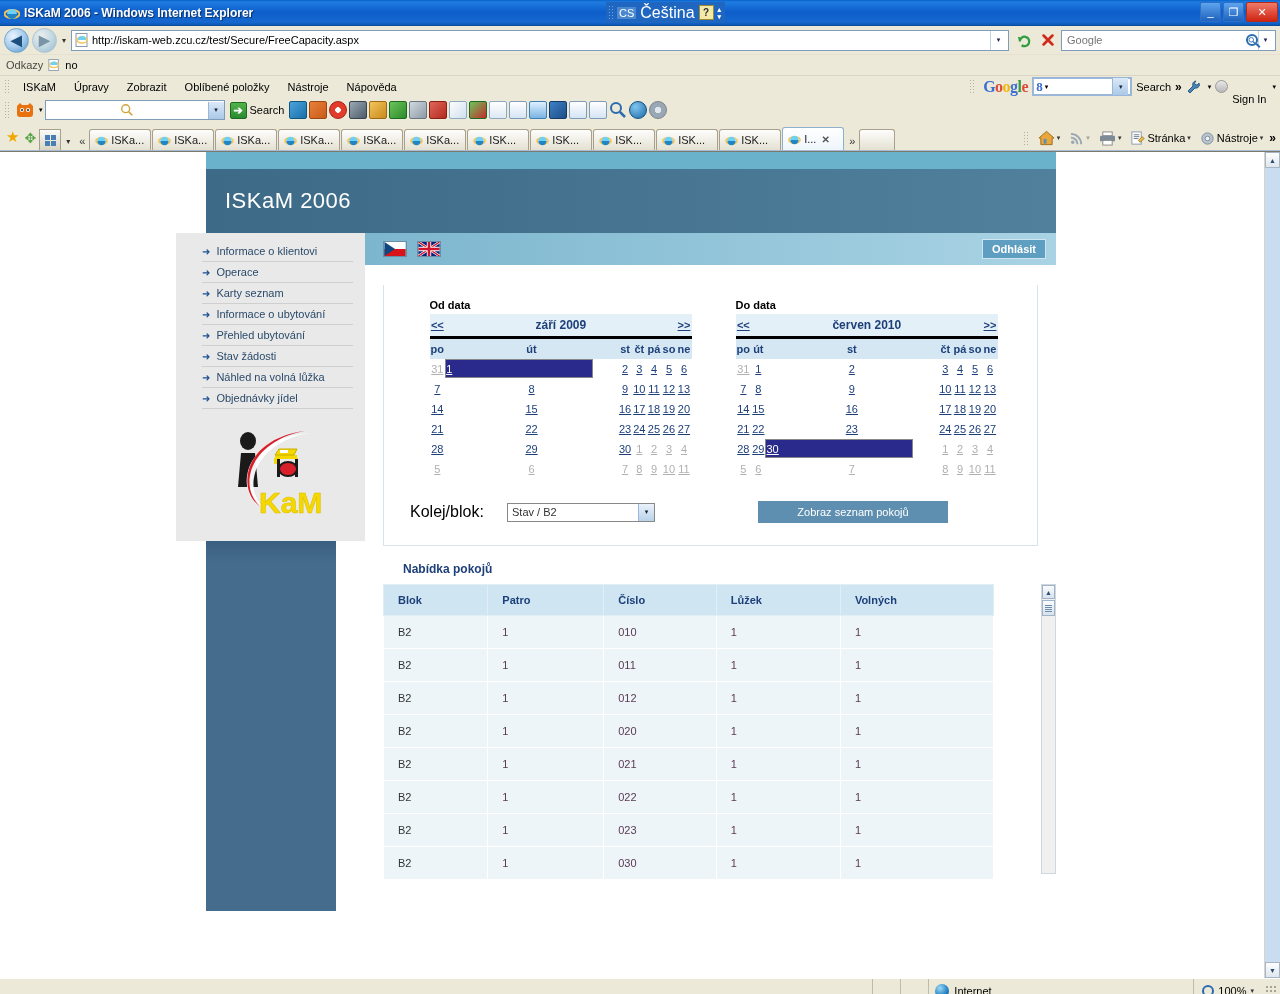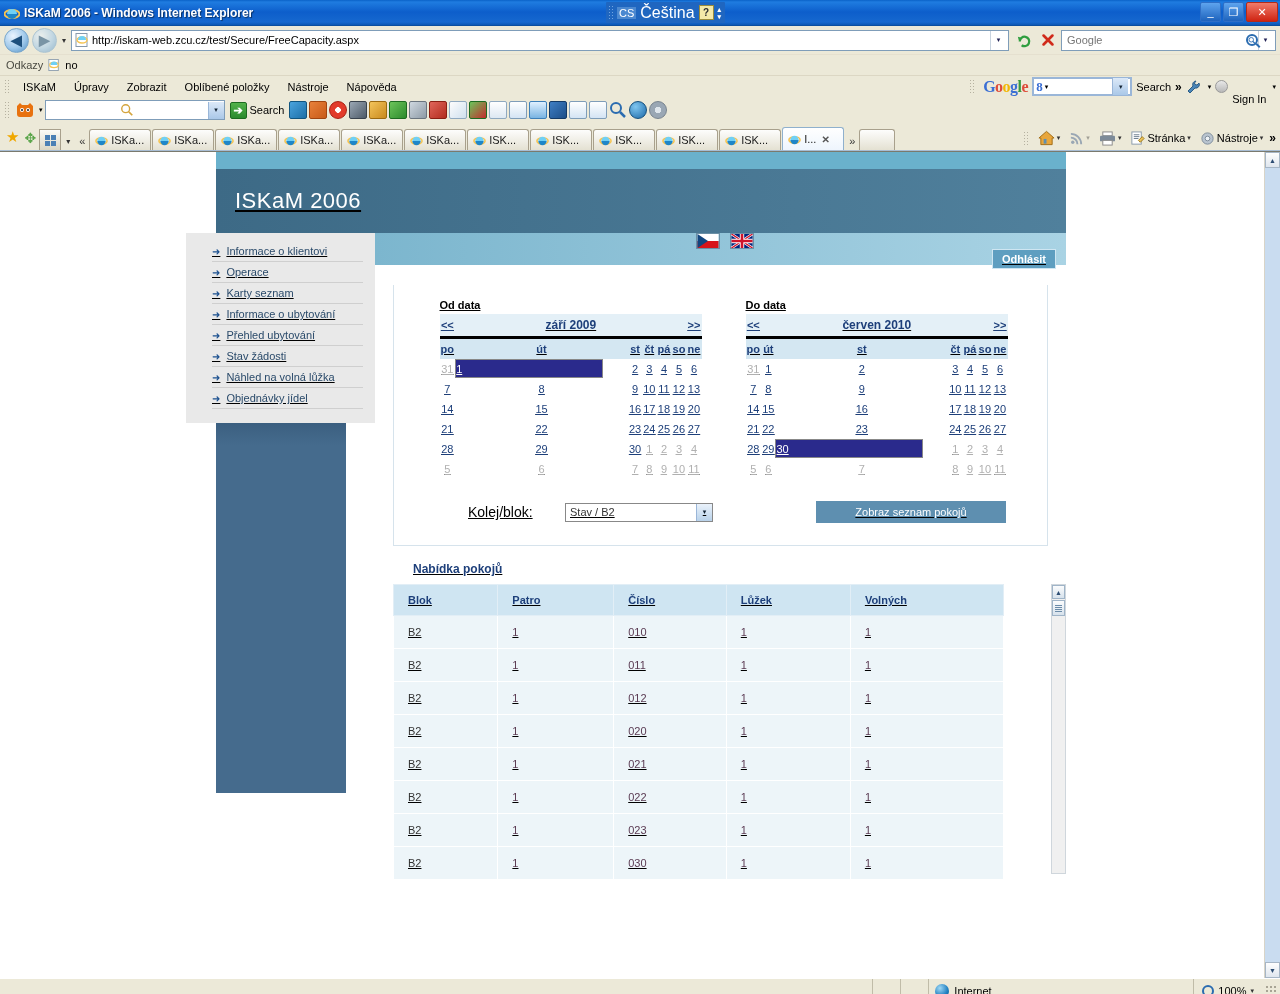--- a/index.html
+++ b/index.html
@@ -126,21 +126,21 @@
   .tt-caret{font-size:7px;color:#333;}
 
   
   .viewport{
     position:relative; height:827px; width:1280px; background:#fff;
     border-top:1px solid #7a7a6e; display:flex; overflow:hidden;
   }
   .pagearea{ flex:1; position:relative; background:#fff; overflow:hidden;}
 
   
-  .site{ position:absolute; left:186px; top:0; width:880px;text-decoration:underline; }
+  .site{ position:absolute; left:176px; top:0; width:880px; }
   .banner-top{ height:17px; background:#6ab1cc; margin-left:30px;}
   .banner{ height:64px; background:linear-gradient(to right,#3d6a86,#50809c); margin-left:30px;
     display:flex; align-items:center; padding-left:19px;}
   .banner h1{ margin:0;color:#fff;font-size:22px;font-weight:normal;letter-spacing:.5px;
     font-family:"Liberation Sans",sans-serif;}
   .body-row{ display:flex; }
 
   
   .sidebar{ width:189px; flex:none; }
   .menu-head{ height:31px;background:#d8e8f0;display:flex;align-items:center;padding-left:32px;}
@@ -150,21 +150,21 @@
   .mitem .arrow{color:#1a4f8f;font-size:10px;}
   .mitem a{color:#2a4a6a;font-size:11px;text-decoration:none;}
   .msep{ height:1px;background:#cfcfcf;margin:0 12px 0 26px;}
   .logo-wrap{ display:flex;justify-content:center;padding:16px 0 6px 0;background:#e9e9e9;}
   .sidebar-blue{ margin-left:30px; width:130px; height:370px;
     background:linear-gradient(to bottom,#3b5f80 0%,#456b8d 6%,#456b8d 100%); }
 
   
   .content{ flex:1; background:#fff; }
   .topbar{ height:32px; background:linear-gradient(to right,#7cb6ce,#a9d3e4);
-    display:flex; align-items:center; padding:0 10px 0 18px;flex-direction:column;}
+    display:flex; align-items:center; padding:0 10px 0 18px;}
   .flags{ display:flex; gap:10px; align-items:center;}
   .flag{ width:24px;height:16px;border:1px solid #6a8fa5; display:block;}
   .logout{ margin-left:auto; background:#5e9ec0; border:1px solid #cfe6f2;
     color:#fff;font-size:11px;font-weight:bold;padding:3px 9px;}
   .panel{ margin:20px 18px 0 18px;}
   .panel-title{ background:#cfe5f2; color:#1d3f7a; font-weight:bold; font-size:12px;
     padding:7px 12px; }
   .panel-box{ border:1px solid #d6e3ec; border-top:0; background:#fff; padding:14px 12px 16px 12px;}
   .cal-row{ display:flex; gap:44px; padding-left:6px;justify-content:center;}
   .cal-label{ font-size:11px;font-weight:bold;color:#000;margin-bottom:3px;}
@@ -173,21 +173,21 @@
   table.cal .nav .mon{ color:#1d3f7a;font-weight:bold;font-size:12px;}
   table.cal .nav a{ color:#1d3f7a;font-weight:bold;text-decoration:underline;}
   table.cal .dow td{ background:#d4e7f2; color:#1d3f7a;font-weight:bold;text-align:center;padding:4px 0;
     border-top:3px solid #000;}
   table.cal td.day{ text-align:center;padding:4px 0;background:#fff;}
   table.cal td.day a{ color:#1d3f7a;text-decoration:underline;}
   table.cal td.day.other a{ color:#b0b0b0;}
   table.cal td.day.sel{ background:#2a2a8c;}
   table.cal td.day.sel a{ color:#fff;}
   .select-row{ display:flex;align-items:center;padding:22px 6px 6px 14px;}
-  .select-row .lbl{font-size:14px;color:#000;width:97px;margin-left:48px;}
+  .select-row .lbl{font-size:16px;color:#000;width:97px;}
   .sel{ width:148px;height:19px;border:1px solid #888;background:#fff;display:flex;align-items:center;
     font-size:11px;color:#333;padding-left:4px;}
   .sel .arrow{margin-left:auto;width:16px;height:17px;background:linear-gradient(to bottom,#eaf2fb,#b9d2ea);
     border-left:1px solid #9ab6d8;display:flex;align-items:center;justify-content:center;font-size:7px;color:#123;}
   .btn-show{ margin-left:103px; background:#5e8fb0;color:#fff;font-size:11px;
     padding:5px 0;width:190px;text-align:center;}
   .sect-title{ color:#1d3f7a;font-weight:bold;font-size:12px;margin:16px 0 8px 20px;}
   .grid-wrap{ margin:0 18px 0 18px; position:relative; }
   table.grid{ border-collapse:collapse;width:611px;font-size:11px;}
   table.grid th{ background:#cfe5f2;color:#1d3f7a;font-weight:bold;text-align:left;
@@ -588,20 +588,41 @@
                   <span class="arrow">➜</span>
                   <a href="#">Náhled na volná lůžka</a>
                 </div>
                 <div class="msep"></div>
                 <div class="mitem">
                   <span class="arrow">➜</span>
                   <a href="#">Objednávky jídel</a>
                 </div>
                 <div class="msep"></div>
               </div>
+            <div class="logo-wrap">
+              <svg width="100" height="96" viewBox="0 0 100 96">
+                <ellipse cx="27" cy="16" rx="8" ry="9" fill="#1a1a1a"></ellipse>
+                <path d="M20 28h14l3 34H17z" fill="#1a1a1a"></path>
+                <path d="M88 8C62 12 40 28 34 48c-5 18 3 30 10 36-12-4-22-18-17-38C32 25 58 10 88 8z" fill="#ffffff" opacity="0.95"></path>
+                <path d="M84 6C58 10 36 26 30 46c-5 18 3 30 10 36-10-6-17-20-12-38C34 24 56 9 84 6z" fill="#d8202a"></path>
+                <g transform="translate(52,18)">
+                  <path d="M2 12h22v4H2z" fill="#f5d800"></path>
+                  <path d="M2 12l4-6h18l-3 6z" fill="#f5d800" stroke="#c7ae00"></path>
+                  <rect x="1" y="15" width="3" height="6" fill="#f5d800"></rect>
+                  <rect x="22" y="15" width="3" height="6" fill="#f5d800"></rect>
+                  <path d="M7 7h8v3H7z" fill="#fff"></path>
+                </g>
+                <g transform="translate(50,42)">
+                  <rect x="6" y="-8" width="3" height="18" fill="#1a1a1a"></rect>
+                  <rect x="24" y="-8" width="3" height="18" fill="#1a1a1a"></rect>
+                  <ellipse cx="17" cy="2" rx="9" ry="7" fill="#d8202a" stroke="#1a1a1a" stroke-width="2"></ellipse>
+                </g>
+                <text x="38" y="88" font-family="Liberation Sans, sans-serif" font-size="30" font-weight="bold" fill="#f5d800" stroke="#e0c000" stroke-width="0.6">KaM</text>
+              </svg>
+            </div>
           </div>
           <div class="sidebar-blue"></div>
         </div>
 
         <div class="content">
           <div class="topbar">
             <div class="flags">
               <svg class="flag" viewBox="0 0 24 16">
                 <rect width="24" height="8" fill="#ffffff"></rect>
                   <rect y="8" width="24" height="8" fill="#d7141a"></rect>

